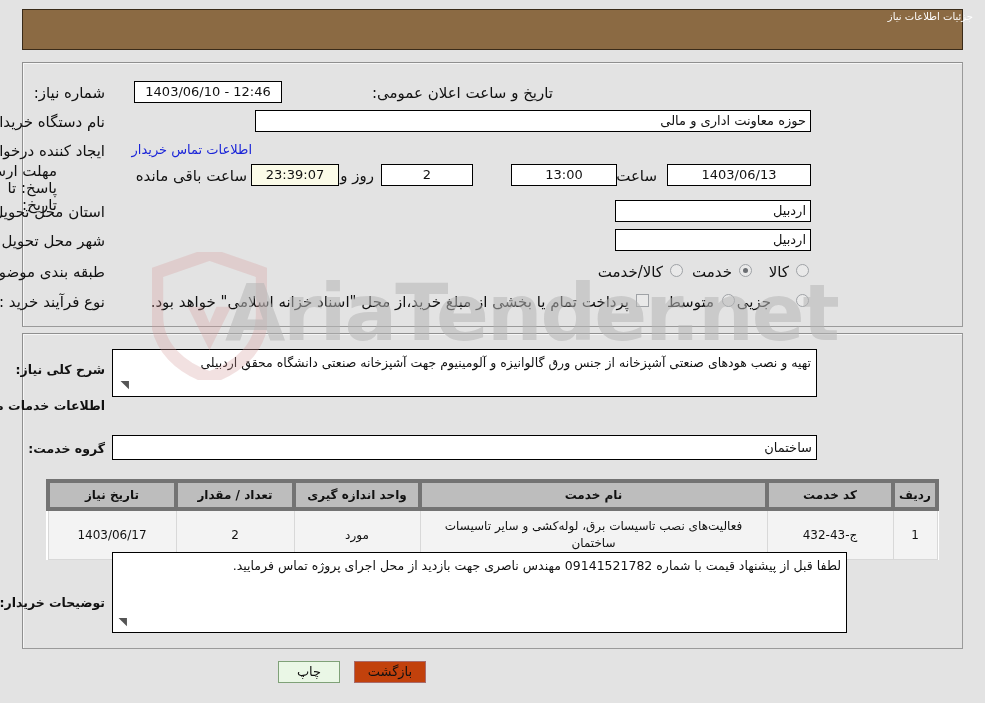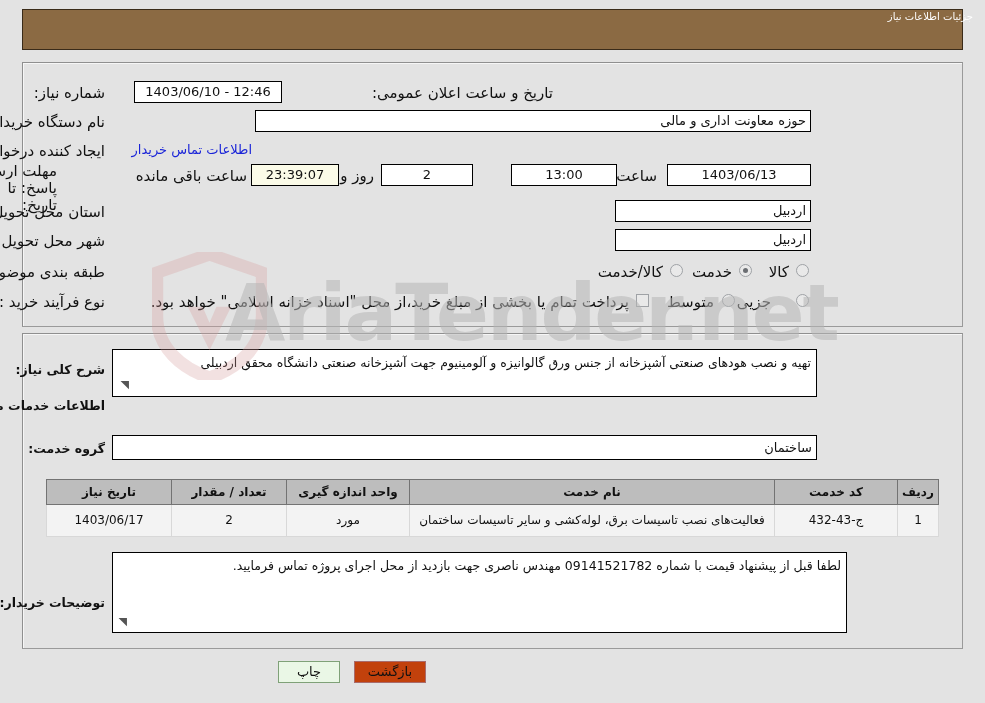--- a/index.html
+++ b/index.html
@@ -162,21 +162,21 @@
     position: absolute;
     left: 46px;
     top: 479px;
     width: 893px;
     border-collapse: collapse;
     font-size: 12px;
     background: #fff;
   }
   .tbl th {
     background: #bdbdbd;
-    border: 1px solid #737373;
+    border: 4px solid #737373;
     color: #111;
     font-weight: bold;
     font-size: 12px;
     padding: 5px 3px;
     text-align: center;
     white-space: nowrap;
   }
   .tbl td {
     background: #f3f3f3;
     border: 1px solid #d8d8d8;

